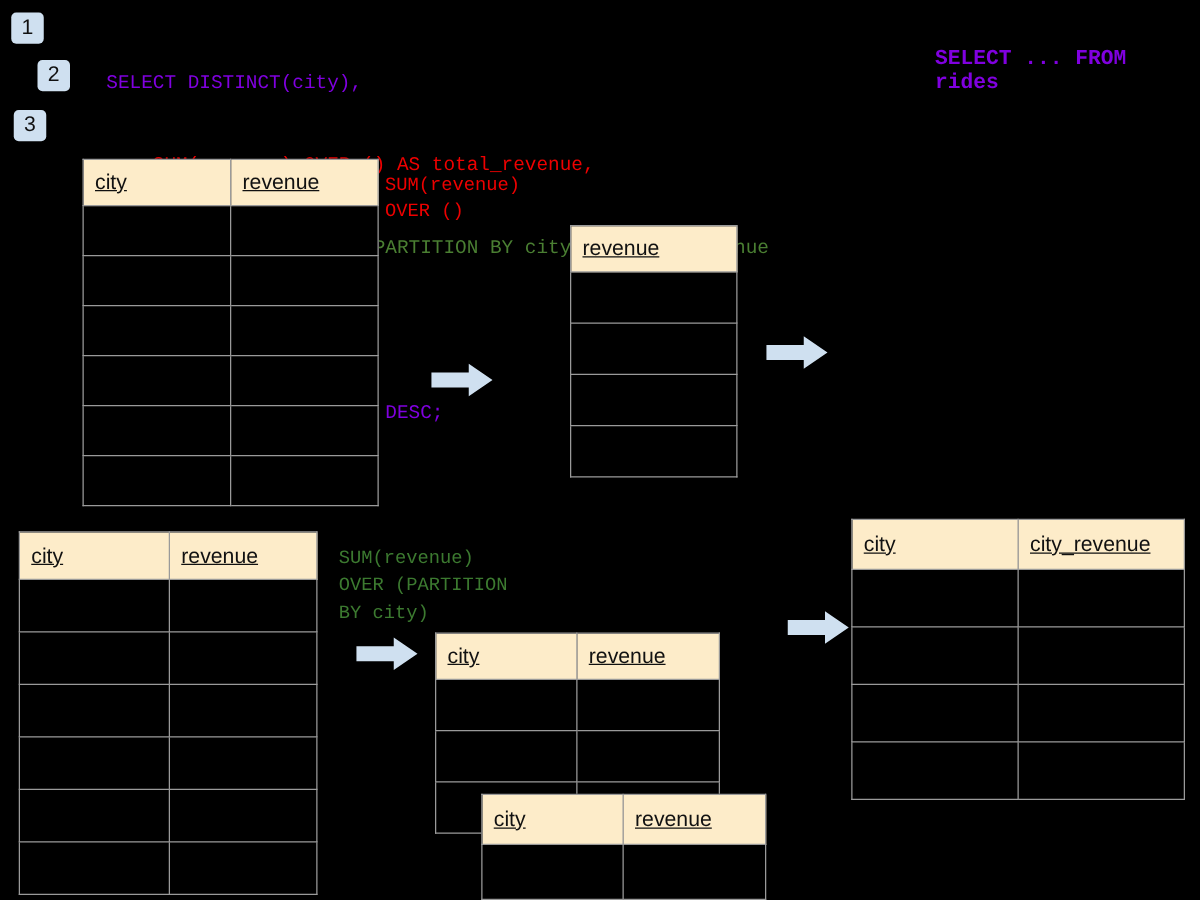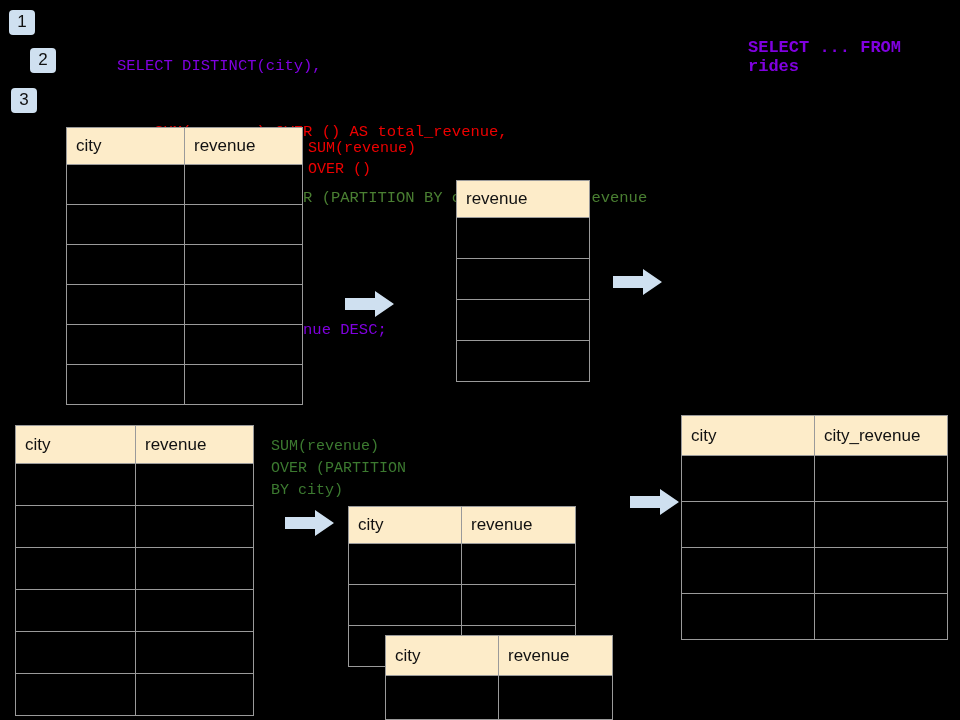--- a/index.html
+++ b/index.html
@@ -44,21 +44,21 @@
   .sql-block {
     position: absolute;
     left: 85px;
     top: 11px;
     font-family: "Liberation Mono", "DejaVu Sans Mono", monospace;
     font-size: 15.5px;
     line-height: 22px;
     white-space: pre;
     letter-spacing: 0px;
   }
-  .sql-line { display: block; white-space: pre; margin-left: 32px; }
+  .sql-line { display: block; white-space: pre; }
   .c-purple { color: #8000e0; }
   .c-red    { color: #ee0000; }
   .c-green  { color: #4a7f32; }
 
   
   .annot {
     position: absolute;
     font-family: "Liberation Mono", "DejaVu Sans Mono", monospace;
     white-space: pre;
   }
@@ -89,20 +89,21 @@
   .tbl {
     position: absolute;
     border-collapse: collapse;
     table-layout: fixed;
     background: #000000;
   }
   .tbl th, .tbl td {
     border: 1px solid #9a9a9a;
     padding: 0;
     margin: 12px;
+    text-decoration: underline;
   }
   .tbl th {
     background: #fdecc9;
     color: #111111;
     font-family: "Liberation Sans", sans-serif;
     font-weight: normal;
     font-size: 17px;
     text-align: left;
     padding-left: 9px;
   }

